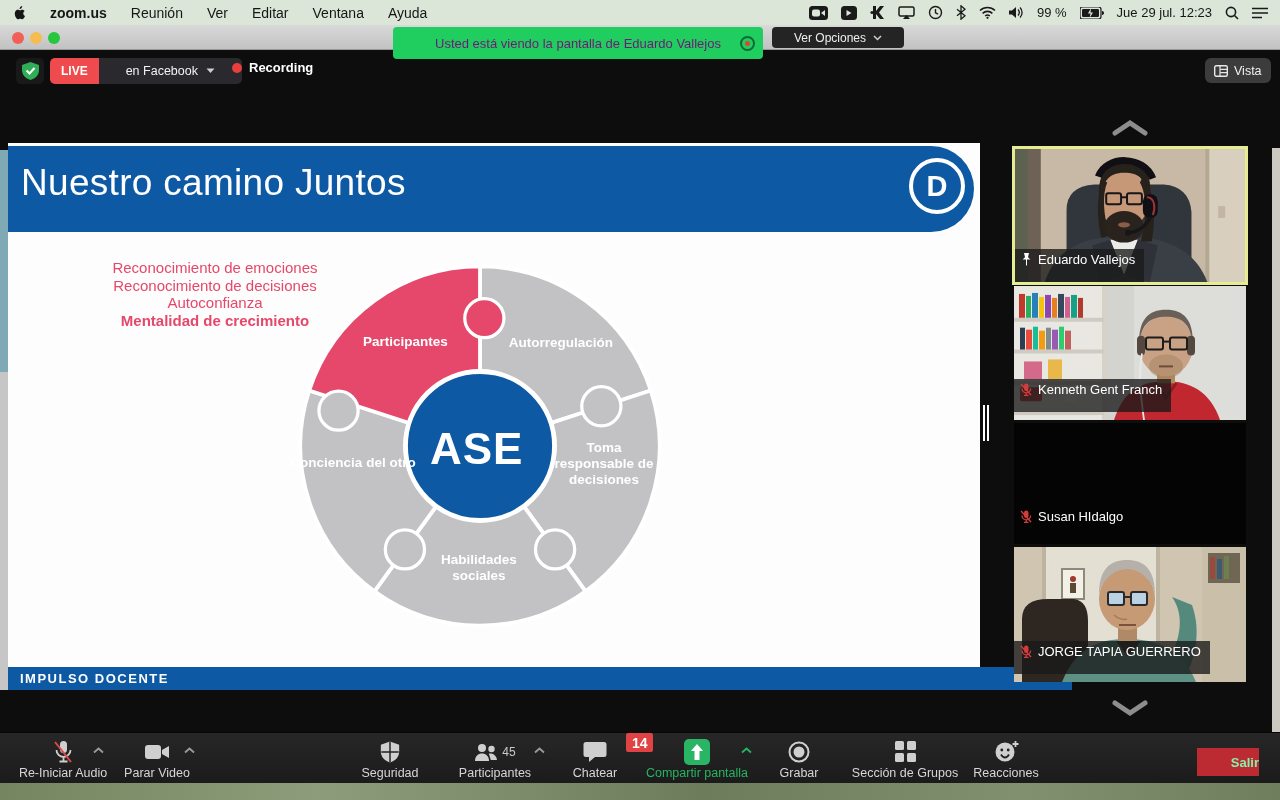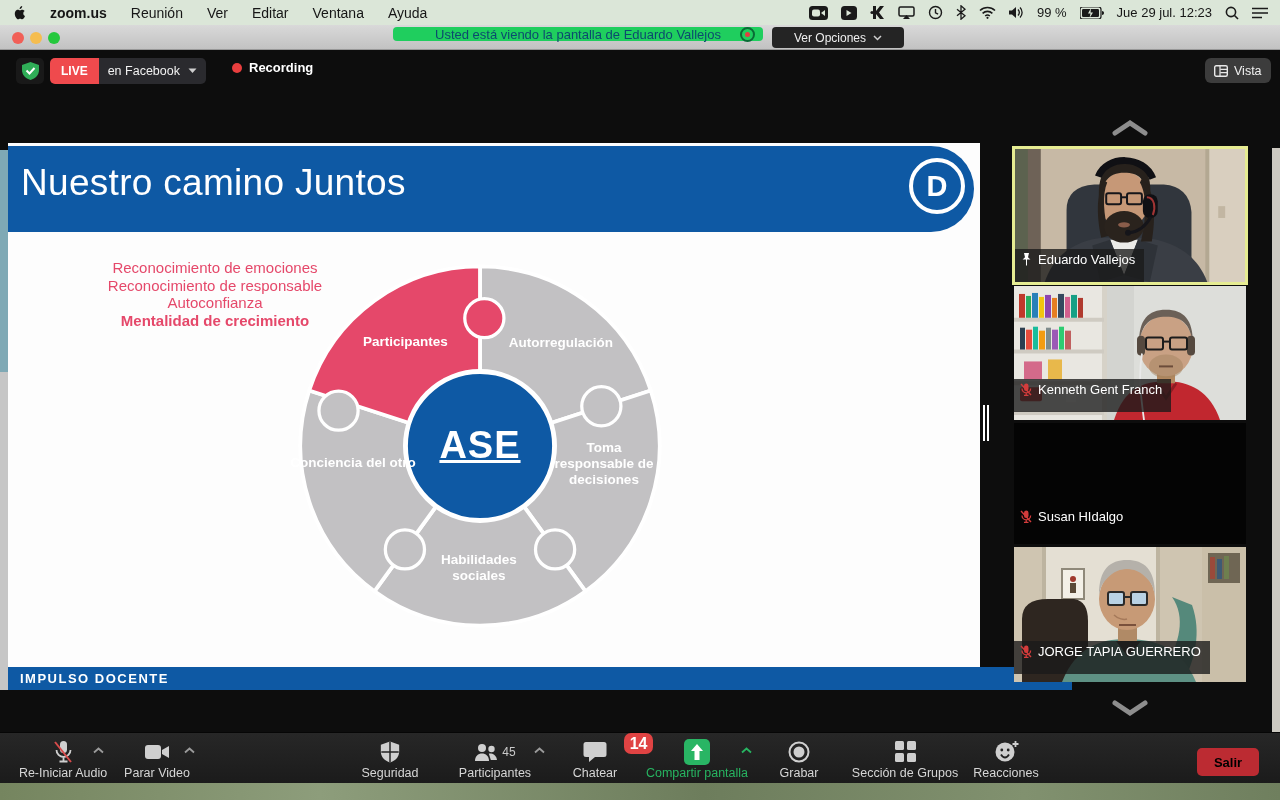--- a/index.html
+++ b/index.html
@@ -17,35 +17,35 @@
   .mb-right{display:flex;align-items:center;gap:13px;font-size:13px;}
   .mb-ic{display:flex;align-items:center;}
 
   
   #wtitle{position:absolute;left:0;top:25px;width:1280px;height:25px;
     background:linear-gradient(#d9d9d9,#c2c2c2);border-bottom:1px solid #989898;box-sizing:border-box;z-index:29;}
   .tl{position:absolute;top:7px;width:12px;height:12px;border-radius:50%;}
   #tl-red{left:12px;background:#f15f57;}
   #tl-yellow{left:30px;background:#f5bd4f;}
   #tl-green{left:48px;background:#25c83d;}
-  #share-banner{position:absolute;left:393px;top:2px;width:370px;height:14px;background:#1fce5e;
-    border-radius:4px;color:#0c4a6e;font-size:13px;display:flex;align-items:center;justify-content:center;}
+  #share-banner{position:absolute;left:393px;top:2px;width:370px;height:32px;background:#1fce5e;
+    border-radius:4px;color:#701a75;font-size:13px;display:flex;align-items:center;justify-content:center;}
   #share-banner .rec-ind{position:absolute;right:8px;width:11px;height:11px;border:2px solid #0a6b36;
     border-radius:50%;display:flex;align-items:center;justify-content:center;}
   #share-banner .rec-ind i{width:5px;height:5px;border-radius:50%;background:#e04040;}
   #view-options{position:absolute;left:772px;top:2px;height:21px;background:#242424;border-radius:4px;
     color:#efefef;font-size:12px;display:flex;align-items:center;gap:7px;padding:0 22px;cursor:pointer;}
 
   
   #shield-btn{position:absolute;left:16px;top:58px;width:28px;height:26px;background:#191919;
     border-radius:5px;display:flex;align-items:center;justify-content:center;z-index:20;}
   #live-pill{position:absolute;left:50px;top:58px;height:26px;display:flex;align-items:stretch;
     border-radius:5px;overflow:hidden;z-index:20;cursor:pointer;}
   #live-red{background:#ef4a4d;color:#fff;font-weight:700;font-size:12px;display:flex;align-items:center;padding:0 11px;}
-  #live-dark{background:#2a2a2e;color:#f2f2f2;font-size:12.5px;display:flex;align-items:center;gap:8px;padding:0 9px;}
+  #live-dark{background:#2a2a2e;color:#f2f2f2;font-size:12.5px;display:flex;align-items:center;gap:8px;padding:0 27px;}
   #recording{position:absolute;left:232px;top:60px;display:flex;align-items:center;gap:7px;z-index:20;}
   #recording .dot{width:10px;height:10px;border-radius:50%;background:#e83e3e;}
   #recording .txt{color:#fff;font-size:13px;font-weight:700;}
   #vista-btn{position:absolute;left:1205px;top:58px;height:25px;background:#3c3c3c;border-radius:6px;
     color:#f0f0f0;font-size:12.5px;display:flex;align-items:center;gap:6px;padding:0 9px;z-index:20;cursor:pointer;}
 
   
   #left-strip-teal{position:absolute;left:0;top:150px;width:8px;height:222px;background:#7fa9b5;}
   #left-strip-gray{position:absolute;left:0;top:372px;width:8px;height:318px;background:#c6c6c6;}
   #slide{position:absolute;left:8px;top:143px;width:972px;height:547px;background:#fdfdfd;}
@@ -56,22 +56,22 @@
   #bullets{position:absolute;left:77px;top:116px;width:260px;text-align:center;color:#e5486a;
     font-size:15px;line-height:17.6px;}
   .bullet-strong{font-weight:700;}
   #wheel{position:absolute;left:287px;top:118px;width:370px;height:370px;}
   .seg-label{position:absolute;color:#fff;font-weight:700;font-size:13.5px;line-height:16px;text-align:center;}
   #lbl-auto{left:330px;top:191px;width:135px;}
   #lbl-autorr{left:478px;top:192px;width:150px;}
   #lbl-toma{left:540px;top:297px;width:112px;}
   #lbl-hab{left:410px;top:409px;width:122px;}
   #lbl-con{left:280px;top:312px;width:130px;}
-  #lbl-ase{position:absolute;left:422px;top:281px;width:100px;text-align:center;color:#fff;
-    font-size:38px;font-weight:700;letter-spacing:1px;text-decoration:underline;}
+  #lbl-ase{position:absolute;left:422px;top:281px;width:100px;text-align:left;color:#fff;
+    font-size:44px;font-weight:700;letter-spacing:1px;}
   #slide-footer{position:absolute;left:0;bottom:0;width:1064px;height:23px;background:#0e59a4;color:#fff;
     display:flex;align-items:center;justify-content:space-between;padding:0 10px 0 12px;box-sizing:border-box;}
   #footer-left{font-size:13px;font-weight:700;letter-spacing:1.5px;}
   #footer-right{font-size:15px;}
   #scroll-handle{position:absolute;left:983px;top:405px;width:7px;height:36px;display:flex;gap:2px;}
   #scroll-handle i{width:2px;height:36px;background:#fff;}
 
   
   .chev{position:absolute;left:1112px;width:36px;height:16px;cursor:pointer;}
   #chev-up{top:120px;}
@@ -96,27 +96,27 @@
   #tool-audio{left:10px;width:106px;}
   #tool-video{left:112px;width:90px;}
   #tool-security{left:347px;width:86px;}
   #tool-participants{left:441px;width:108px;}
   #tool-chat{left:553px;width:84px;}
   #tool-share{left:627px;width:140px;color:#27b461;}
   #tool-record{left:762px;width:74px;}
   #tool-breakout{left:843px;width:124px;}
   #tool-reactions{left:962px;width:88px;}
   .pcount{font-size:12px;color:#c9c9c9;margin-left:4px;}
-  .badge{position:absolute;top:-6px;right:-16px;background:#e04343;color:#fff;font-size:16px;font-weight:700;
-    border-radius:7px;padding:1.5px 5.5px;}
+  .badge{position:absolute;top:-6px;right:-16px;background:#e04343;color:#fff;font-size:14px;font-weight:700;
+    border-radius:2px;padding:1.5px 5.5px;}
   .tb-caret{position:absolute;top:14px;cursor:pointer;}
   #caret-audio{left:93px;} #caret-video{left:184px;} #caret-part{left:534px;} #caret-share{left:741px;}
   #share-sq{width:26px;height:26px;background:#29b564;border-radius:5px;display:flex;align-items:center;justify-content:center;}
-  #leave-btn{position:absolute;left:1197px;top:15px;width:62px;height:28px;background:#bc2b32;border-radius:5px;
-    color:#000000;font-size:13px;font-weight:700;display:flex;align-items:center;justify-content:center;cursor:pointer;}
+  #leave-btn{position:absolute;left:1197px;top:15px;width:62px;height:28px;background:#bc2b32;border-radius:0;
+    color:#86efac;font-size:13px;font-weight:700;display:flex;align-items:center;justify-content:flex-end;cursor:pointer;}
 
   #desktop{position:absolute;left:0;top:783px;width:1280px;height:17px;
     background:linear-gradient(90deg,#75855f,#8d9d7b 25%,#6d7d5c 55%,#81916f 80%,#6f7f5e);}
 </style>
 </head>
 <body>
 
 <div id="root">
 
   <div id="menubar">
@@ -256,21 +256,21 @@
 
   <div id="slide">
     <div id="slide-banner"></div>
     <div id="slide-title">Nuestro camino Juntos</div>
     <div id="slide-logo">
       <span>D</span>
     </div>
 
     <div id="bullets">
       <div>Reconocimiento de emociones</div>
-      <div>Reconocimiento de responsable</div>
+      <div>Reconocimiento de decisiones</div>
       <div>Autoconfianza</div>
       <div class="bullet-strong">Mentalidad de crecimiento</div>
     </div>
 
     <svg id="wheel" viewBox="0 0 680 680">
       <g stroke="#fff" stroke-width="7" stroke-linejoin="round">
         <path d="M340 340 L653.9 238 A330 330 0 0 0 340 10 Z" fill="#c2c1c3"></path>
         <path d="M340 340 L534 607 A330 330 0 0 0 653.9 238 Z" fill="#c2c1c3"></path>
         <path d="M340 340 L146 607 A330 330 0 0 0 534 607 Z" fill="#c2c1c3"></path>
         <path d="M340 340 L26.1 238 A330 330 0 0 0 146 607 Z" fill="#c2c1c3"></path>

